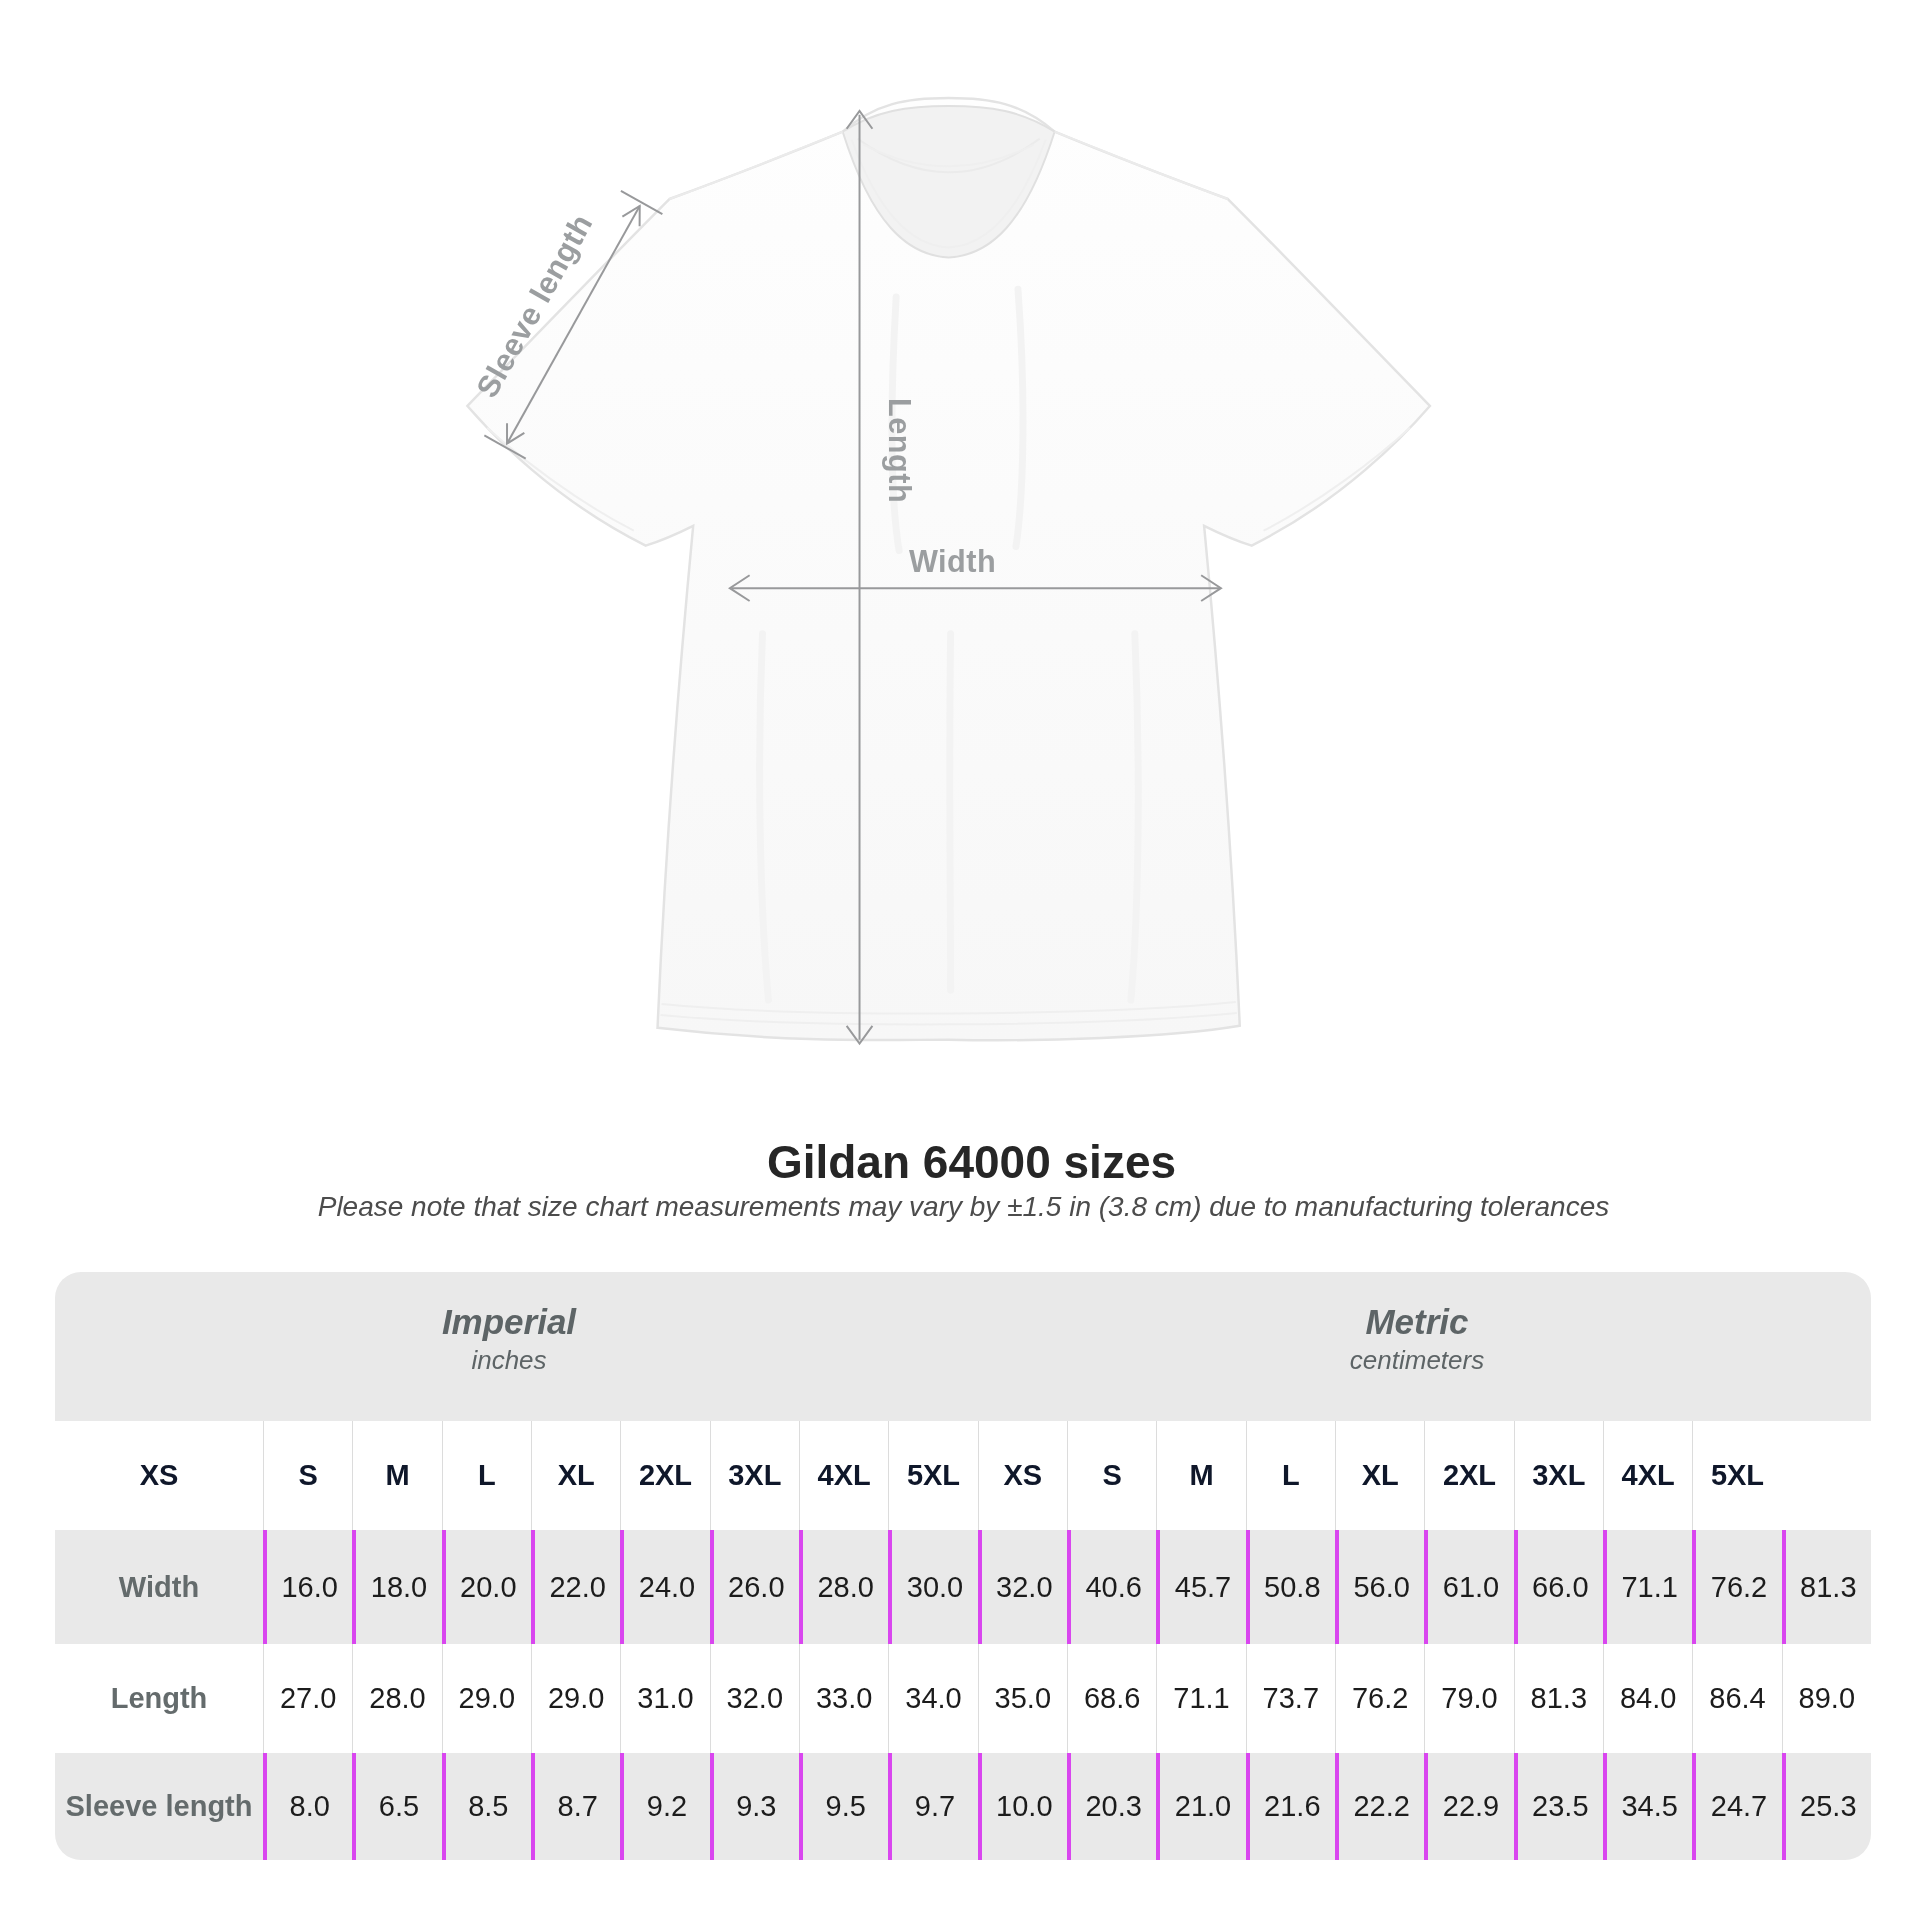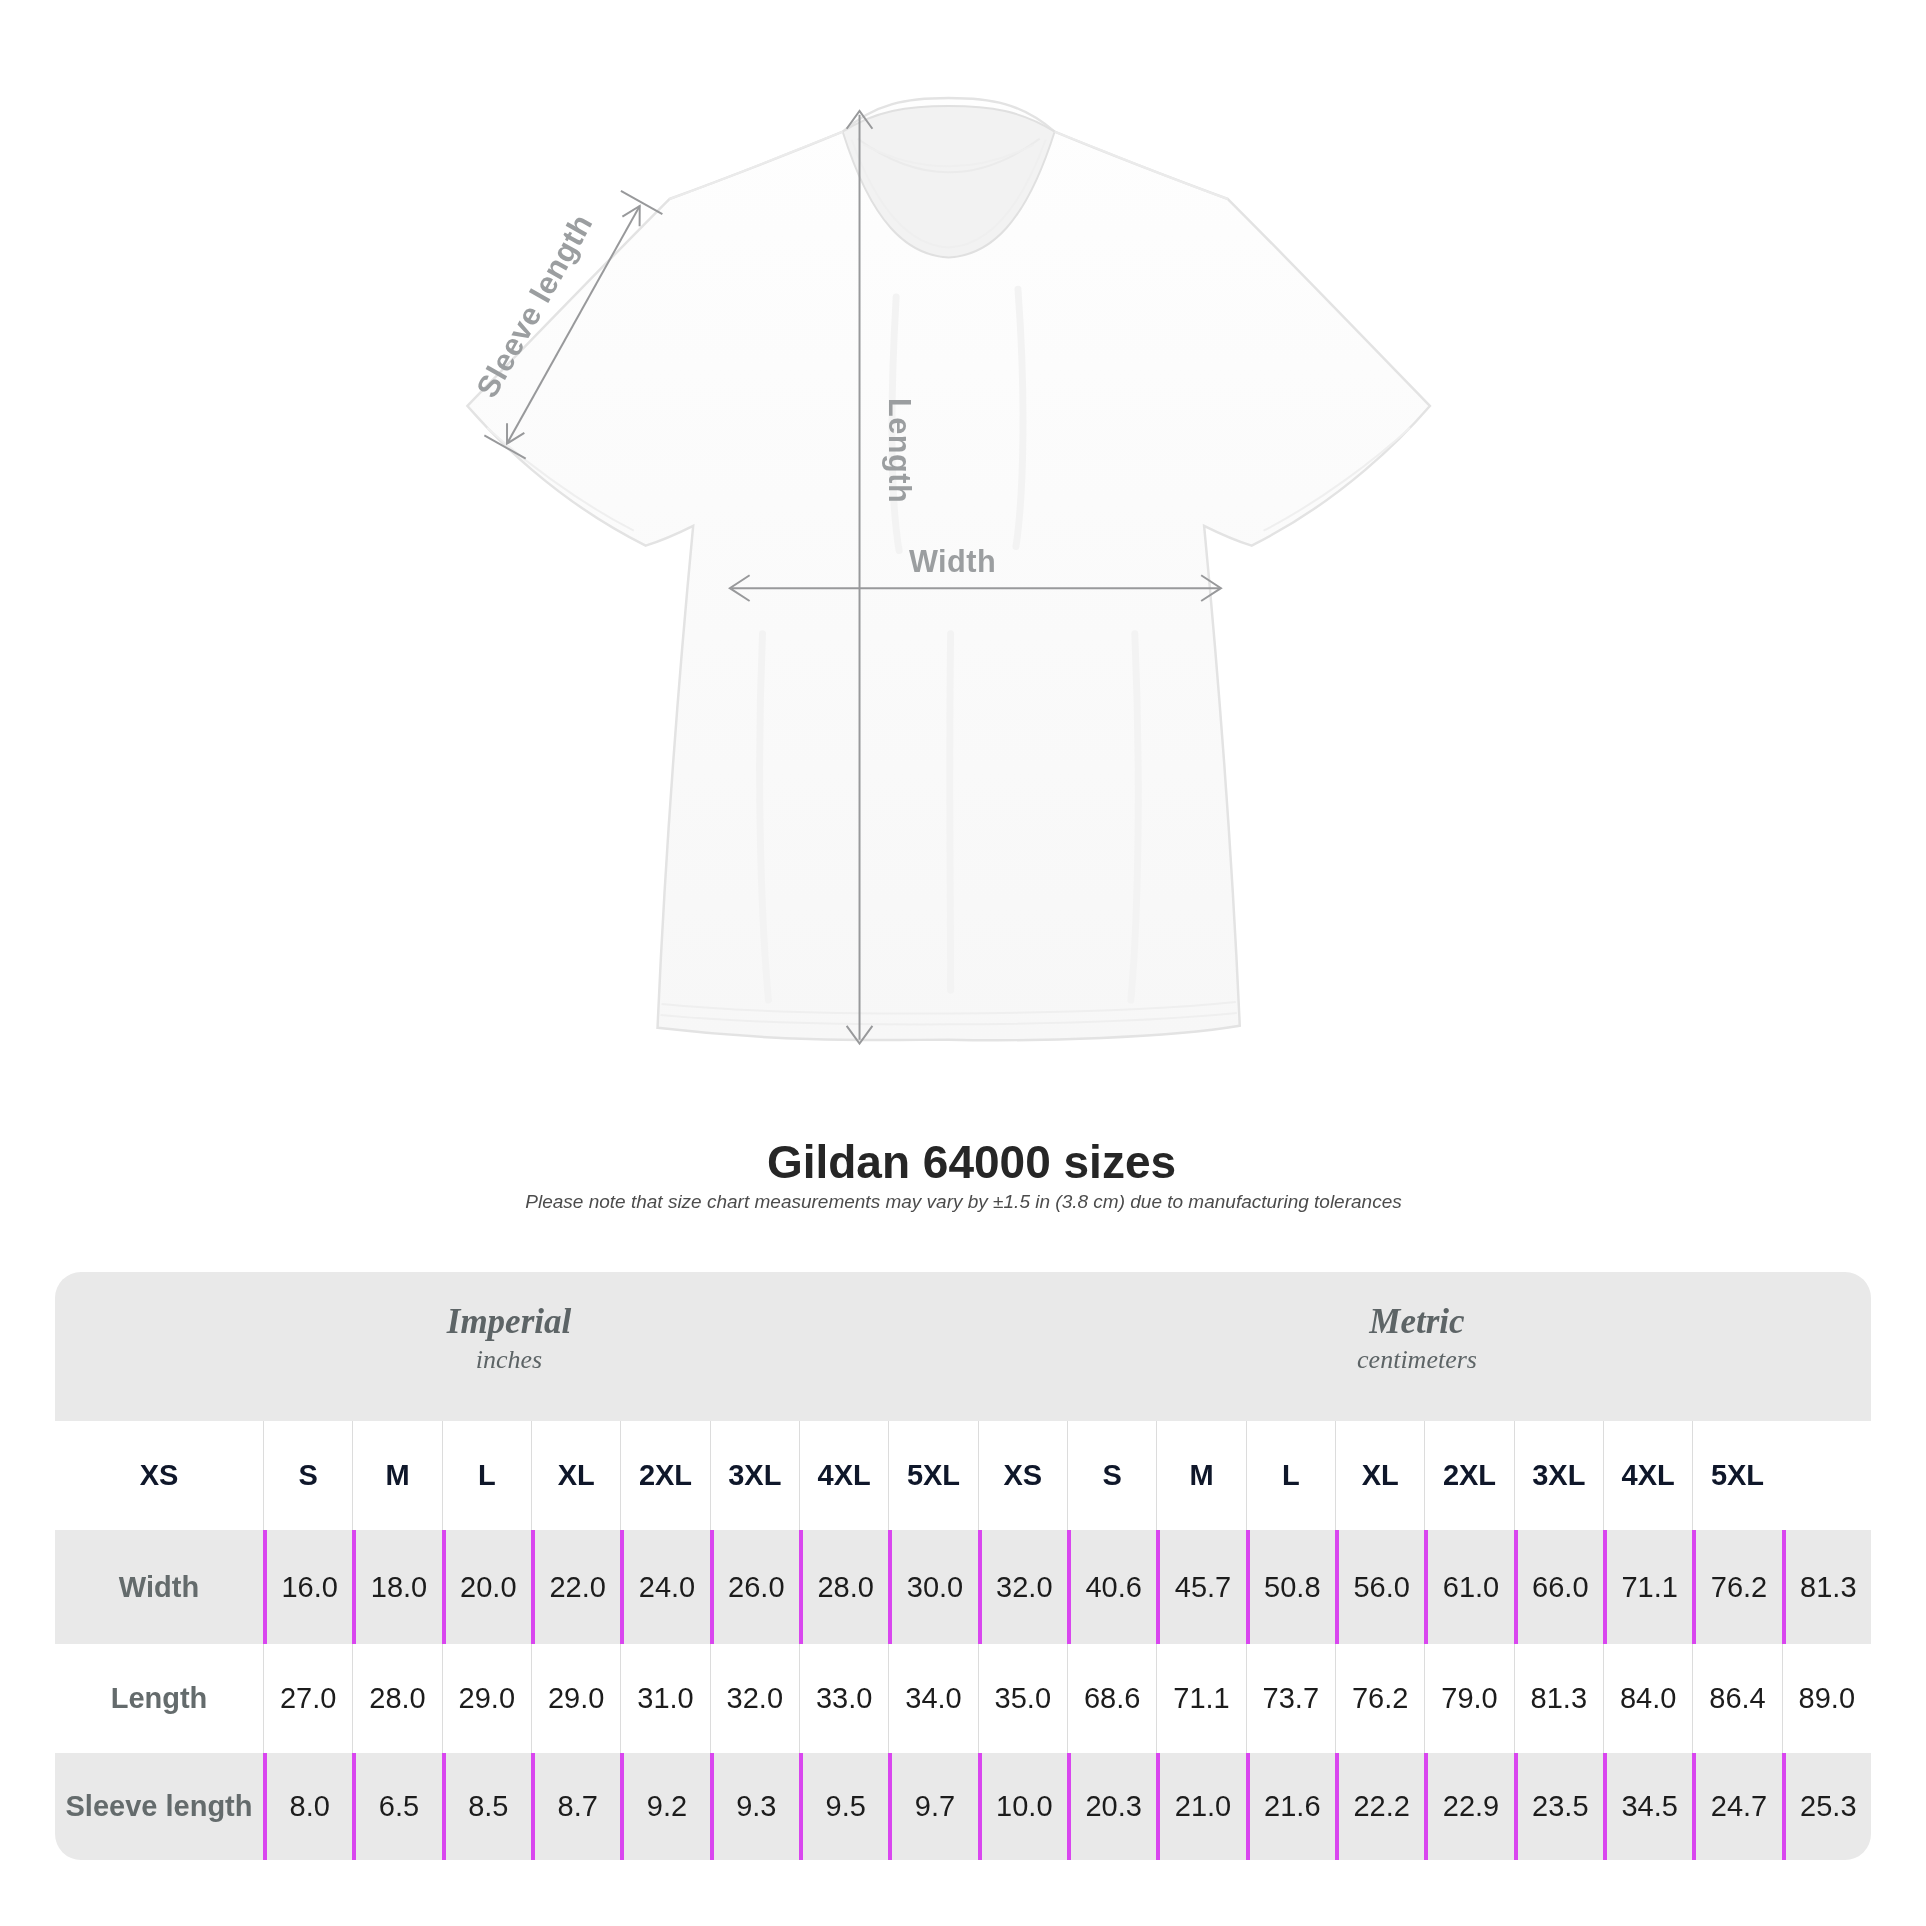--- a/index.html
+++ b/index.html
@@ -11,25 +11,25 @@
   .collar-opening{fill:#f2f2f2;stroke:#e0e0e0;stroke-width:2;}
   .seam{fill:none;stroke:#ebebeb;stroke-width:2;}
   .seam-light{fill:none;stroke:#efefef;stroke-width:2;}
   .wrinkle{fill:none;stroke:#f3f3f3;stroke-width:7;stroke-linecap:round;}
   .dim{fill:none;stroke:#98999b;stroke-width:2;}
   .dim-label{font-family:"Liberation Sans",sans-serif;font-weight:700;font-size:31px;fill:#9b9ea0;letter-spacing:0.5px;}
 
   .page-title{position:absolute;left:0;top:1127px;width:100%;text-align:center;
     font-size:46px;font-weight:700;color:#262626;margin:8px;}
   .page-subtitle{position:absolute;left:0;top:1191px;width:100%;text-align:center;
-    font-size:19px;font-style:italic;color:#4c4c4c;}
+    font-size:28px;font-style:italic;color:#4c4c4c;}
 
   .size-table{position:absolute;left:55px;top:1272px;width:1816px;border-radius:26px;overflow:hidden;}
   .units-band{display:flex;height:149px;background:#e9e9e9;}
-  .unit-group{width:50%;display:flex;flex-direction:column;align-items:center;justify-content:center;gap:3px;padding-bottom:16px;font-family:Liberation Serif, serif;}
+  .unit-group{width:50%;display:flex;flex-direction:column;align-items:center;justify-content:center;gap:3px;padding-bottom:16px;}
   .unit-name{font-size:35px;font-weight:700;font-style:italic;color:#5d6466;}
   .unit-sub{font-size:26px;font-style:italic;color:#5d6466;}
 
   .grid-row{display:grid;grid-template-columns:208px repeat(18,1fr);}
   .cell{display:flex;align-items:center;justify-content:center;box-sizing:border-box;}
   .row--line .cell{background:#ffffff;}
   .row--line .cell + .cell{border-left:1px solid #dcdcdc;}
   .row--gap .cell{background:#e9e9e9;}
   .row--gap .cell + .cell{border-left:4px solid #d946ef;}
   .size-row{height:109px;}

